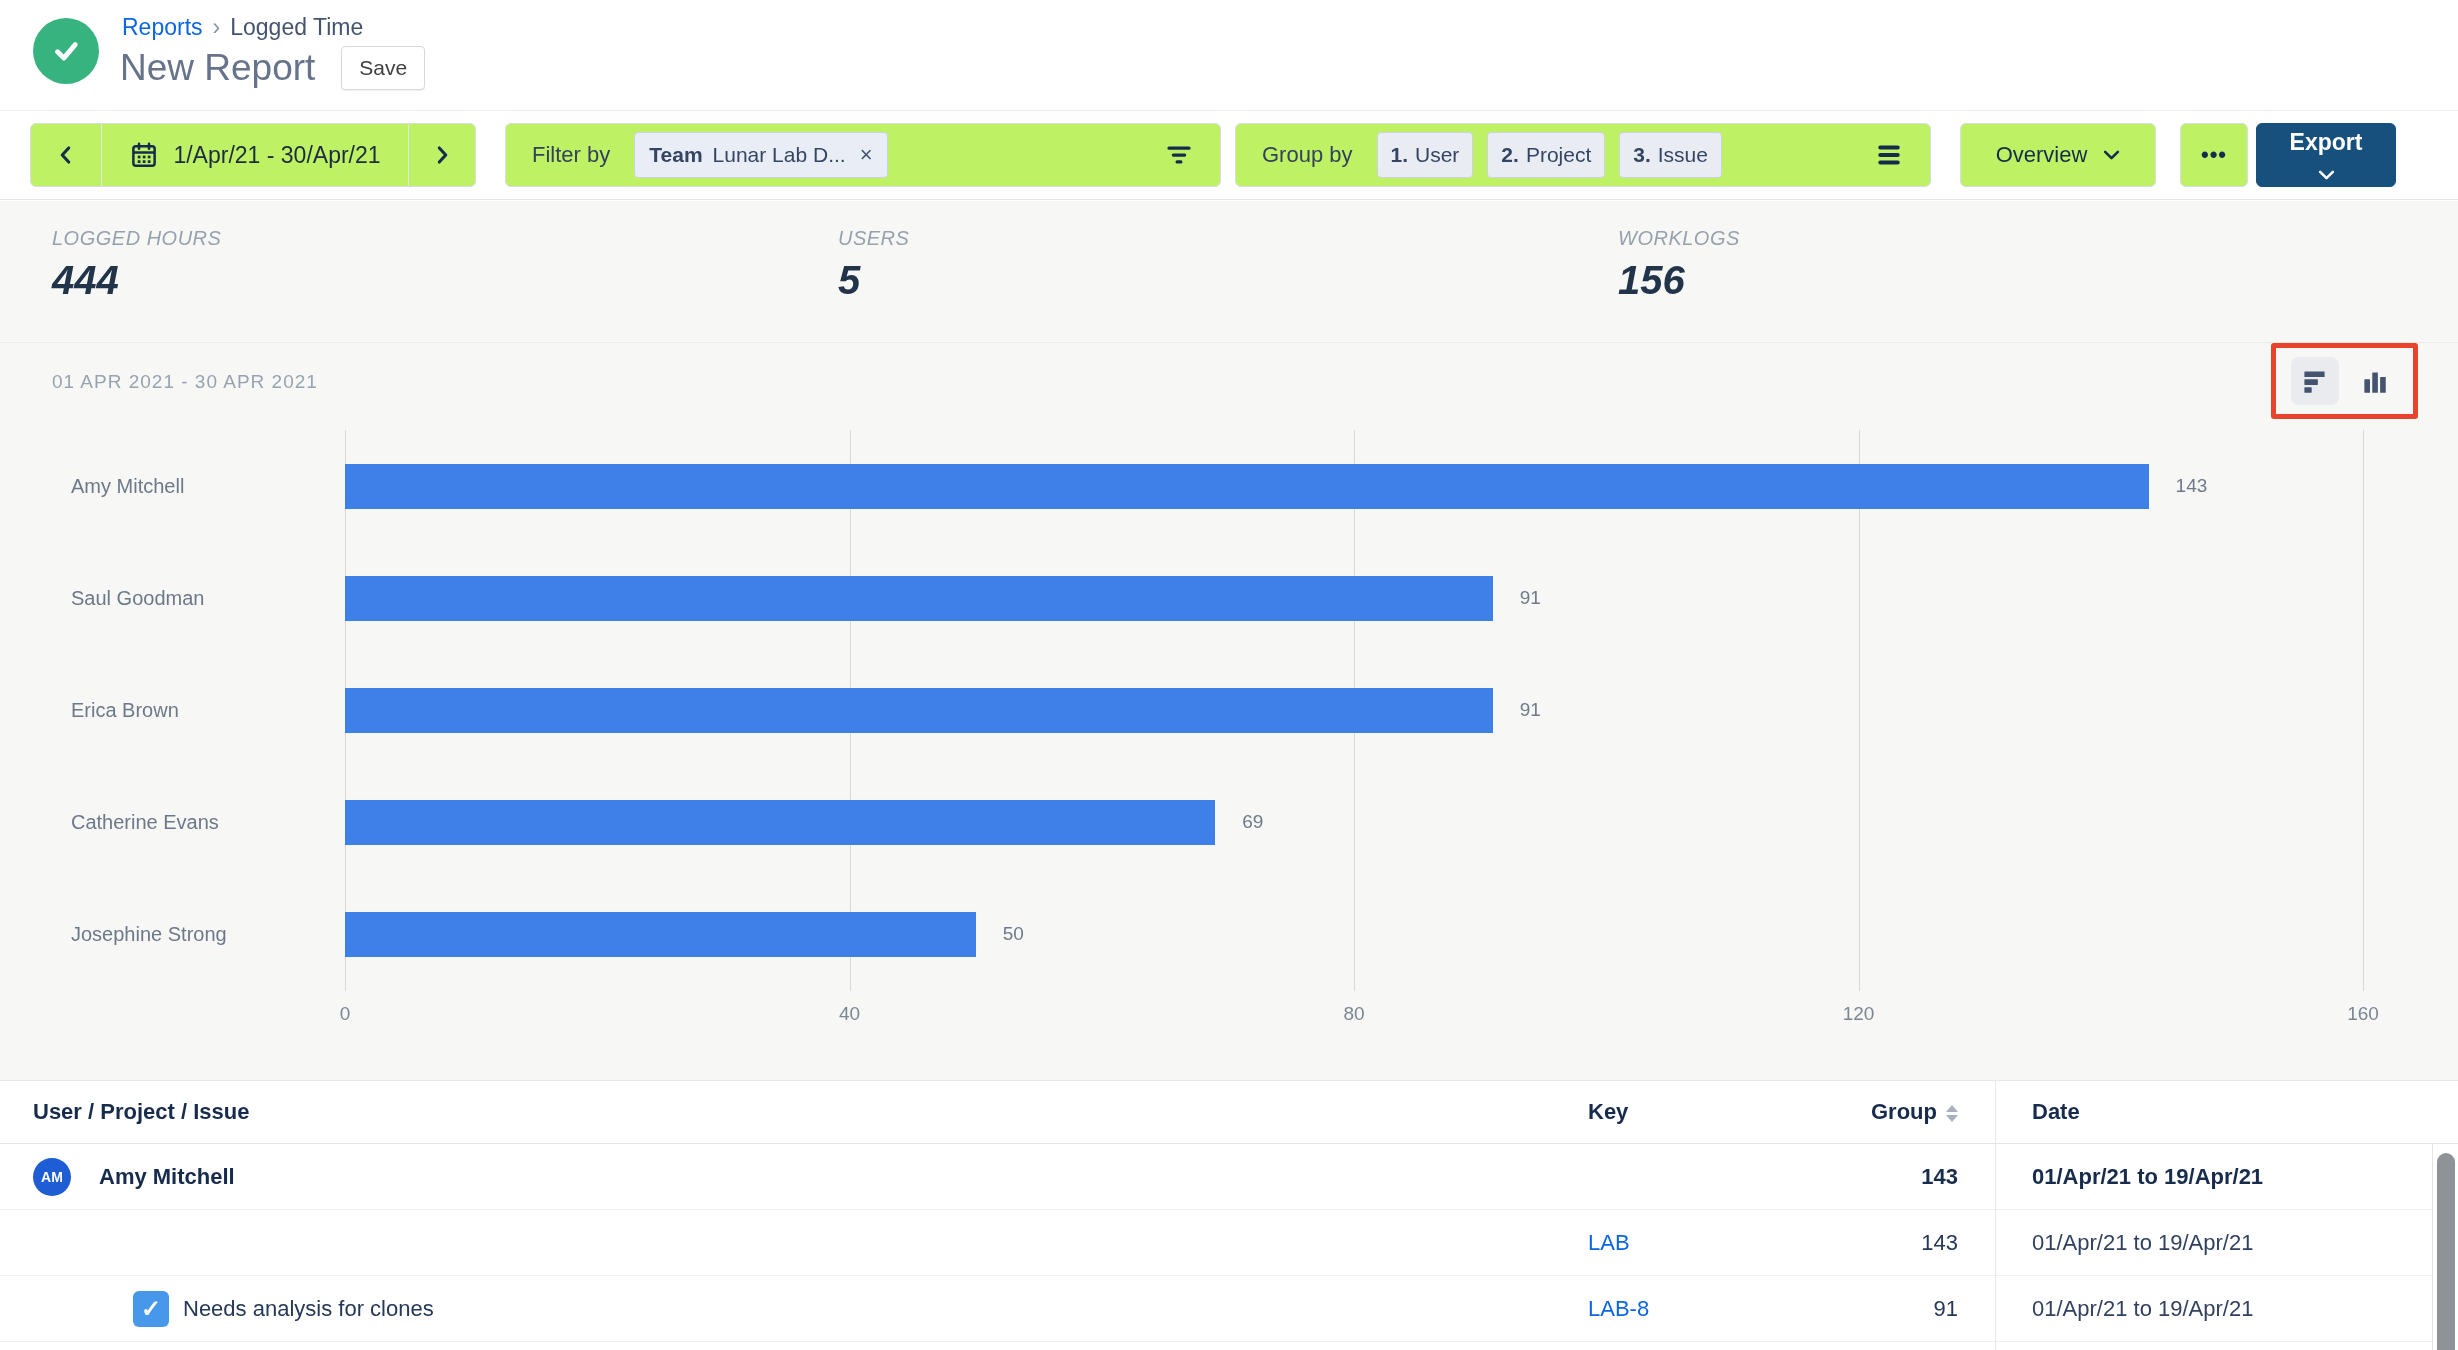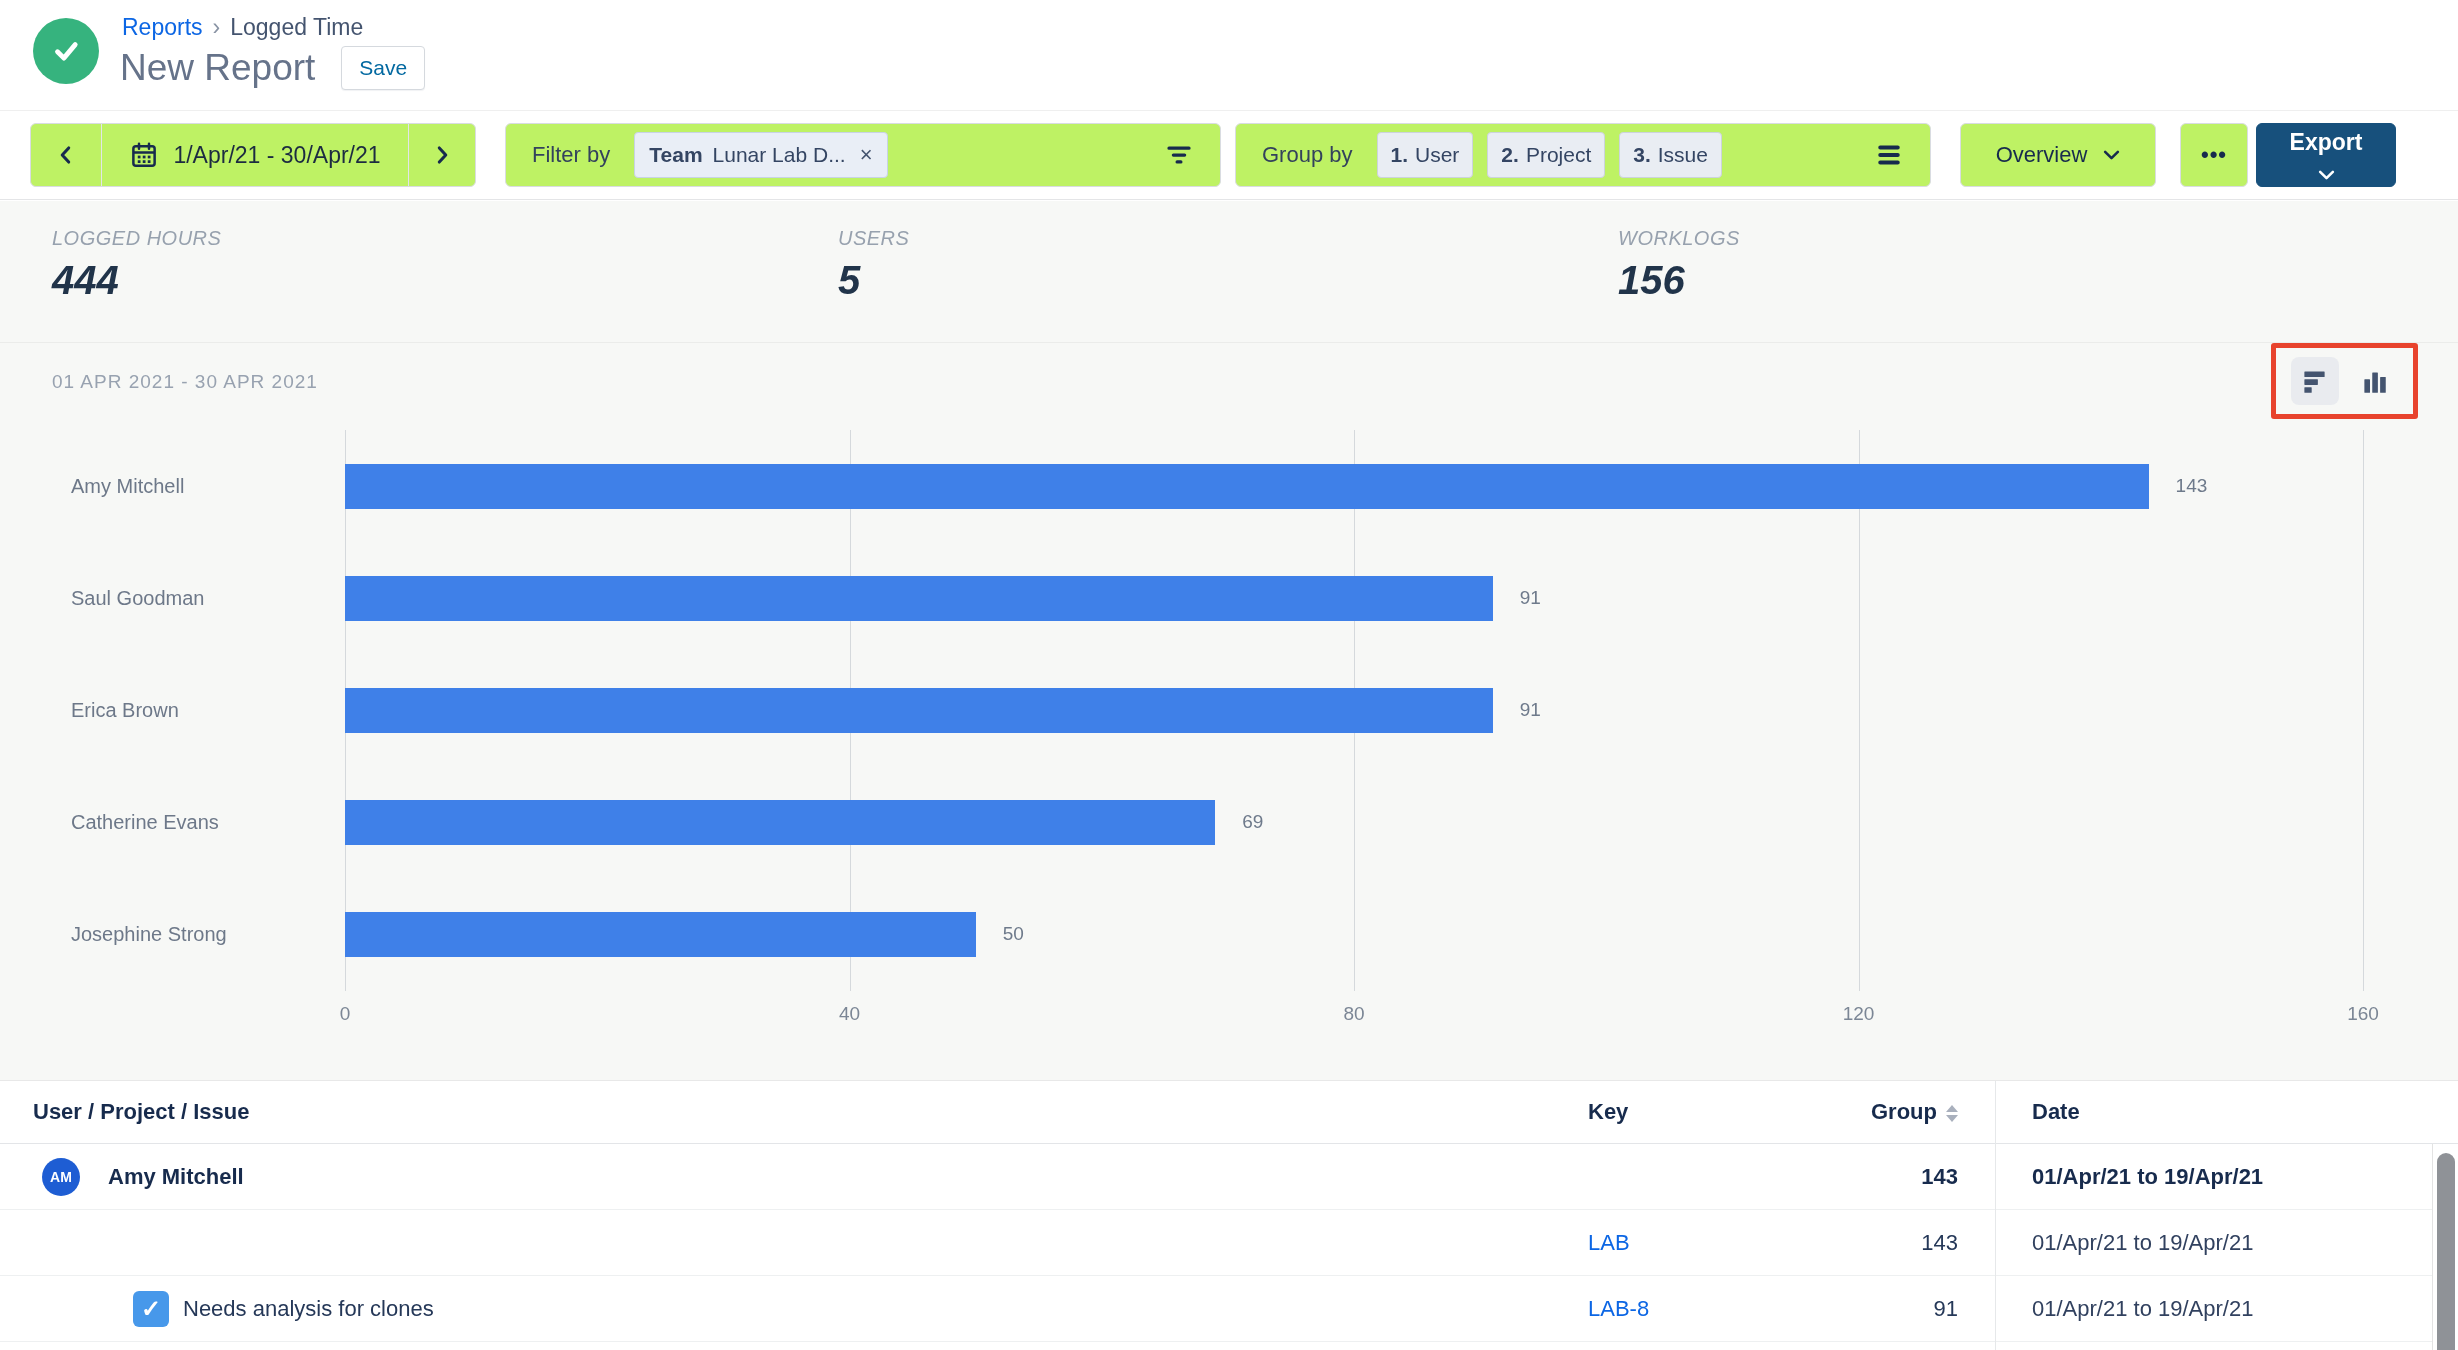--- a/index.html
+++ b/index.html
@@ -8,21 +8,21 @@
 
   
   .header{position:absolute;left:0;top:0;width:2458px;height:110px;background:#fff;}
   .avatar-green{position:absolute;left:33px;top:18px;width:66px;height:66px;border-radius:50%;background:#36b37e;display:flex;align-items:center;justify-content:center;}
   .breadcrumb{position:absolute;left:122px;top:14px;display:flex;align-items:center;gap:10px;font-size:23px;}
   .bc-link{color:#0c66e4;cursor:pointer;}
   .bc-sep{color:#8993a4;}
   .bc-current{color:#44546f;}
   .title-row{position:absolute;left:120px;top:46px;display:flex;align-items:center;gap:26px;}
   .page-title{font-size:37px;font-weight:500;color:#66738a;}
-  .save-btn{height:42px;padding:0 17px;background:#fff;border:1px solid #d5d9de;border-radius:4px;font-size:21px;color:#0369a1;display:flex;align-items:center;box-shadow:0 1px 1px rgba(9,30,66,.06);cursor:pointer;}
+  .save-btn{height:42px;padding:0 17px;background:#fff;border:1px solid #d5d9de;border-radius:4px;font-size:21px;color:#404040;display:flex;align-items:center;box-shadow:0 1px 1px rgba(9,30,66,.06);cursor:pointer;}
 
   
   .toolbar{position:absolute;left:0;top:110px;width:2458px;height:90px;background:#fff;border-top:1px solid #efefef;border-bottom:1px solid #e4e5e7;box-sizing:border-box;}
   .tbtn{position:absolute;top:12px;height:64px;box-sizing:border-box;background:#bef264;border:1px solid #d9dce1;border-radius:6px;color:#22304a;font-size:22px;display:flex;align-items:center;}
   .date-group{left:30px;width:446px;padding:0;}
   .seg{height:100%;display:flex;align-items:center;justify-content:center;cursor:pointer;}
   .seg-prev{width:70px;border-right:1px solid #e2e5e9;}
   .seg-next{width:66px;border-left:1px solid #e2e5e9;}
   .seg-date{flex:1;gap:14px;font-size:23px;color:#1c2b41;}
   .filter-group{left:505px;width:716px;padding:0 26px;}
@@ -291,21 +291,21 @@
       <span class="th-main">User / Project / Issue</span>
       <span class="col-key">Key</span>
       <span class="col-logged"><span>Group</span><span class="sort">
             <i class="up"></i>
             <i class="down"></i>
           </span></span>
       <span class="col-date">Date</span>
     </div>
     <div>
         <div class="trow bold">
-          <div class="cell-main" style="padding-left: 42px;">
+          <div class="cell-main" style="padding-left: 33px;">
             <span class="av" style="margin-right: 28px;">AM</span>
             <span class="rname">Amy Mitchell</span>
           </div>
           <div class="col-key cell-key"></div>
           <div class="cell-logged">143</div>
           <div class="cell-date">01/Apr/21 to 19/Apr/21</div>
         </div>
         <div class="trow">
           <div class="col-key cell-key"><a class="key-link">LAB</a></div>
           <div class="cell-logged">143</div>

